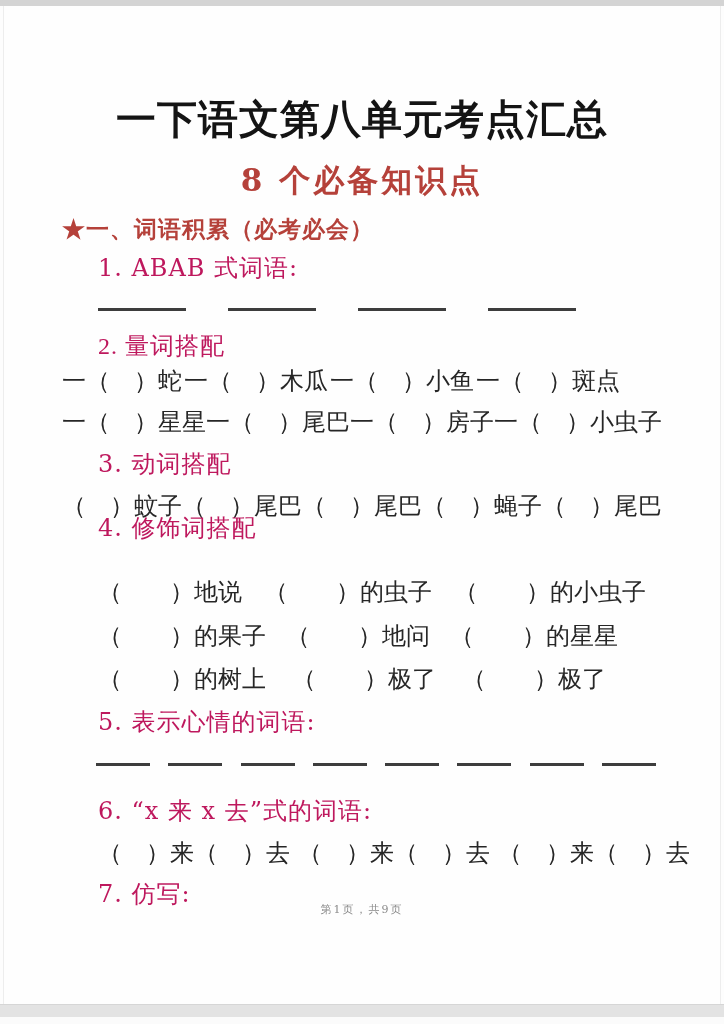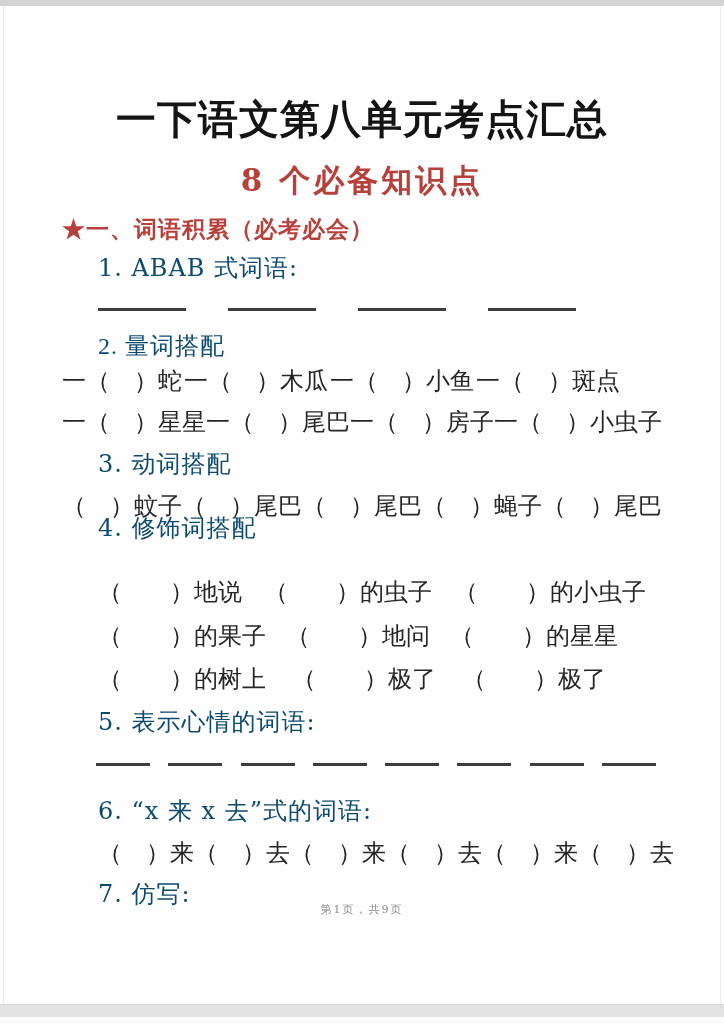--- a/index.html
+++ b/index.html
@@ -25,21 +25,21 @@
     left:0;right:0;top:92px;text-align:center;
     font-size:40px;font-weight:bold;color:#141414;letter-spacing:1px;
   }
   .doc-subtitle{
     left:0;right:0;top:160px;text-align:center;
     font-size:31px;font-weight:bold;letter-spacing:3px;
   }
   .sec-heading{
     left:62px;top:214px;font-size:23px;font-weight:bold;letter-spacing:1px;
   }
-  .q-label{font-size:24px;color:#0c4a6e;letter-spacing:1px;}
+  .q-label{font-size:24px;color:#be185d;letter-spacing:1px;}
   .row{display:flex;justify-content:space-between;font-size:24px;color:#262626;}
   .row span{white-space:nowrap;}
   .blank-row{display:flex;justify-content:space-between;}
   .blank{height:0;border-bottom:3px solid #3d3d3d;}
   .blank.w1{width:88px;}
   .blank.w2{width:54px;}
   .doc-footer{
     left:0;right:0;top:902px;text-align:center;
     font-size:11px;color:#8a8a8a;letter-spacing:2px;
   }
@@ -112,21 +112,21 @@
     <div class="blank w2"></div>
     <div class="blank w2"></div>
     <div class="blank w2"></div>
     <div class="blank w2"></div>
     <div class="blank w2"></div>
     <div class="blank w2"></div>
     <div class="blank w2"></div>
   </div>
 
   <div class="abs q-label" style="left:98px;top:795px;">6. “x 来 x 去”式的词语:</div>
-  <div class="abs row" style="left:98px;top:837px;width:516px;">
+  <div class="abs row" style="left:98px;top:837px;width:516px;gap:8px;">
     <span>（　）来（　）去</span>
     <span>（　）来（　）去</span>
     <span>（　）来（　）去</span>
   </div>
 
   <div class="abs q-label" style="left:98px;top:878px;">7. 仿写:</div>
 
   <div class="abs doc-footer">第1页，共9页</div>
 
   <div class="page-gap"></div>

